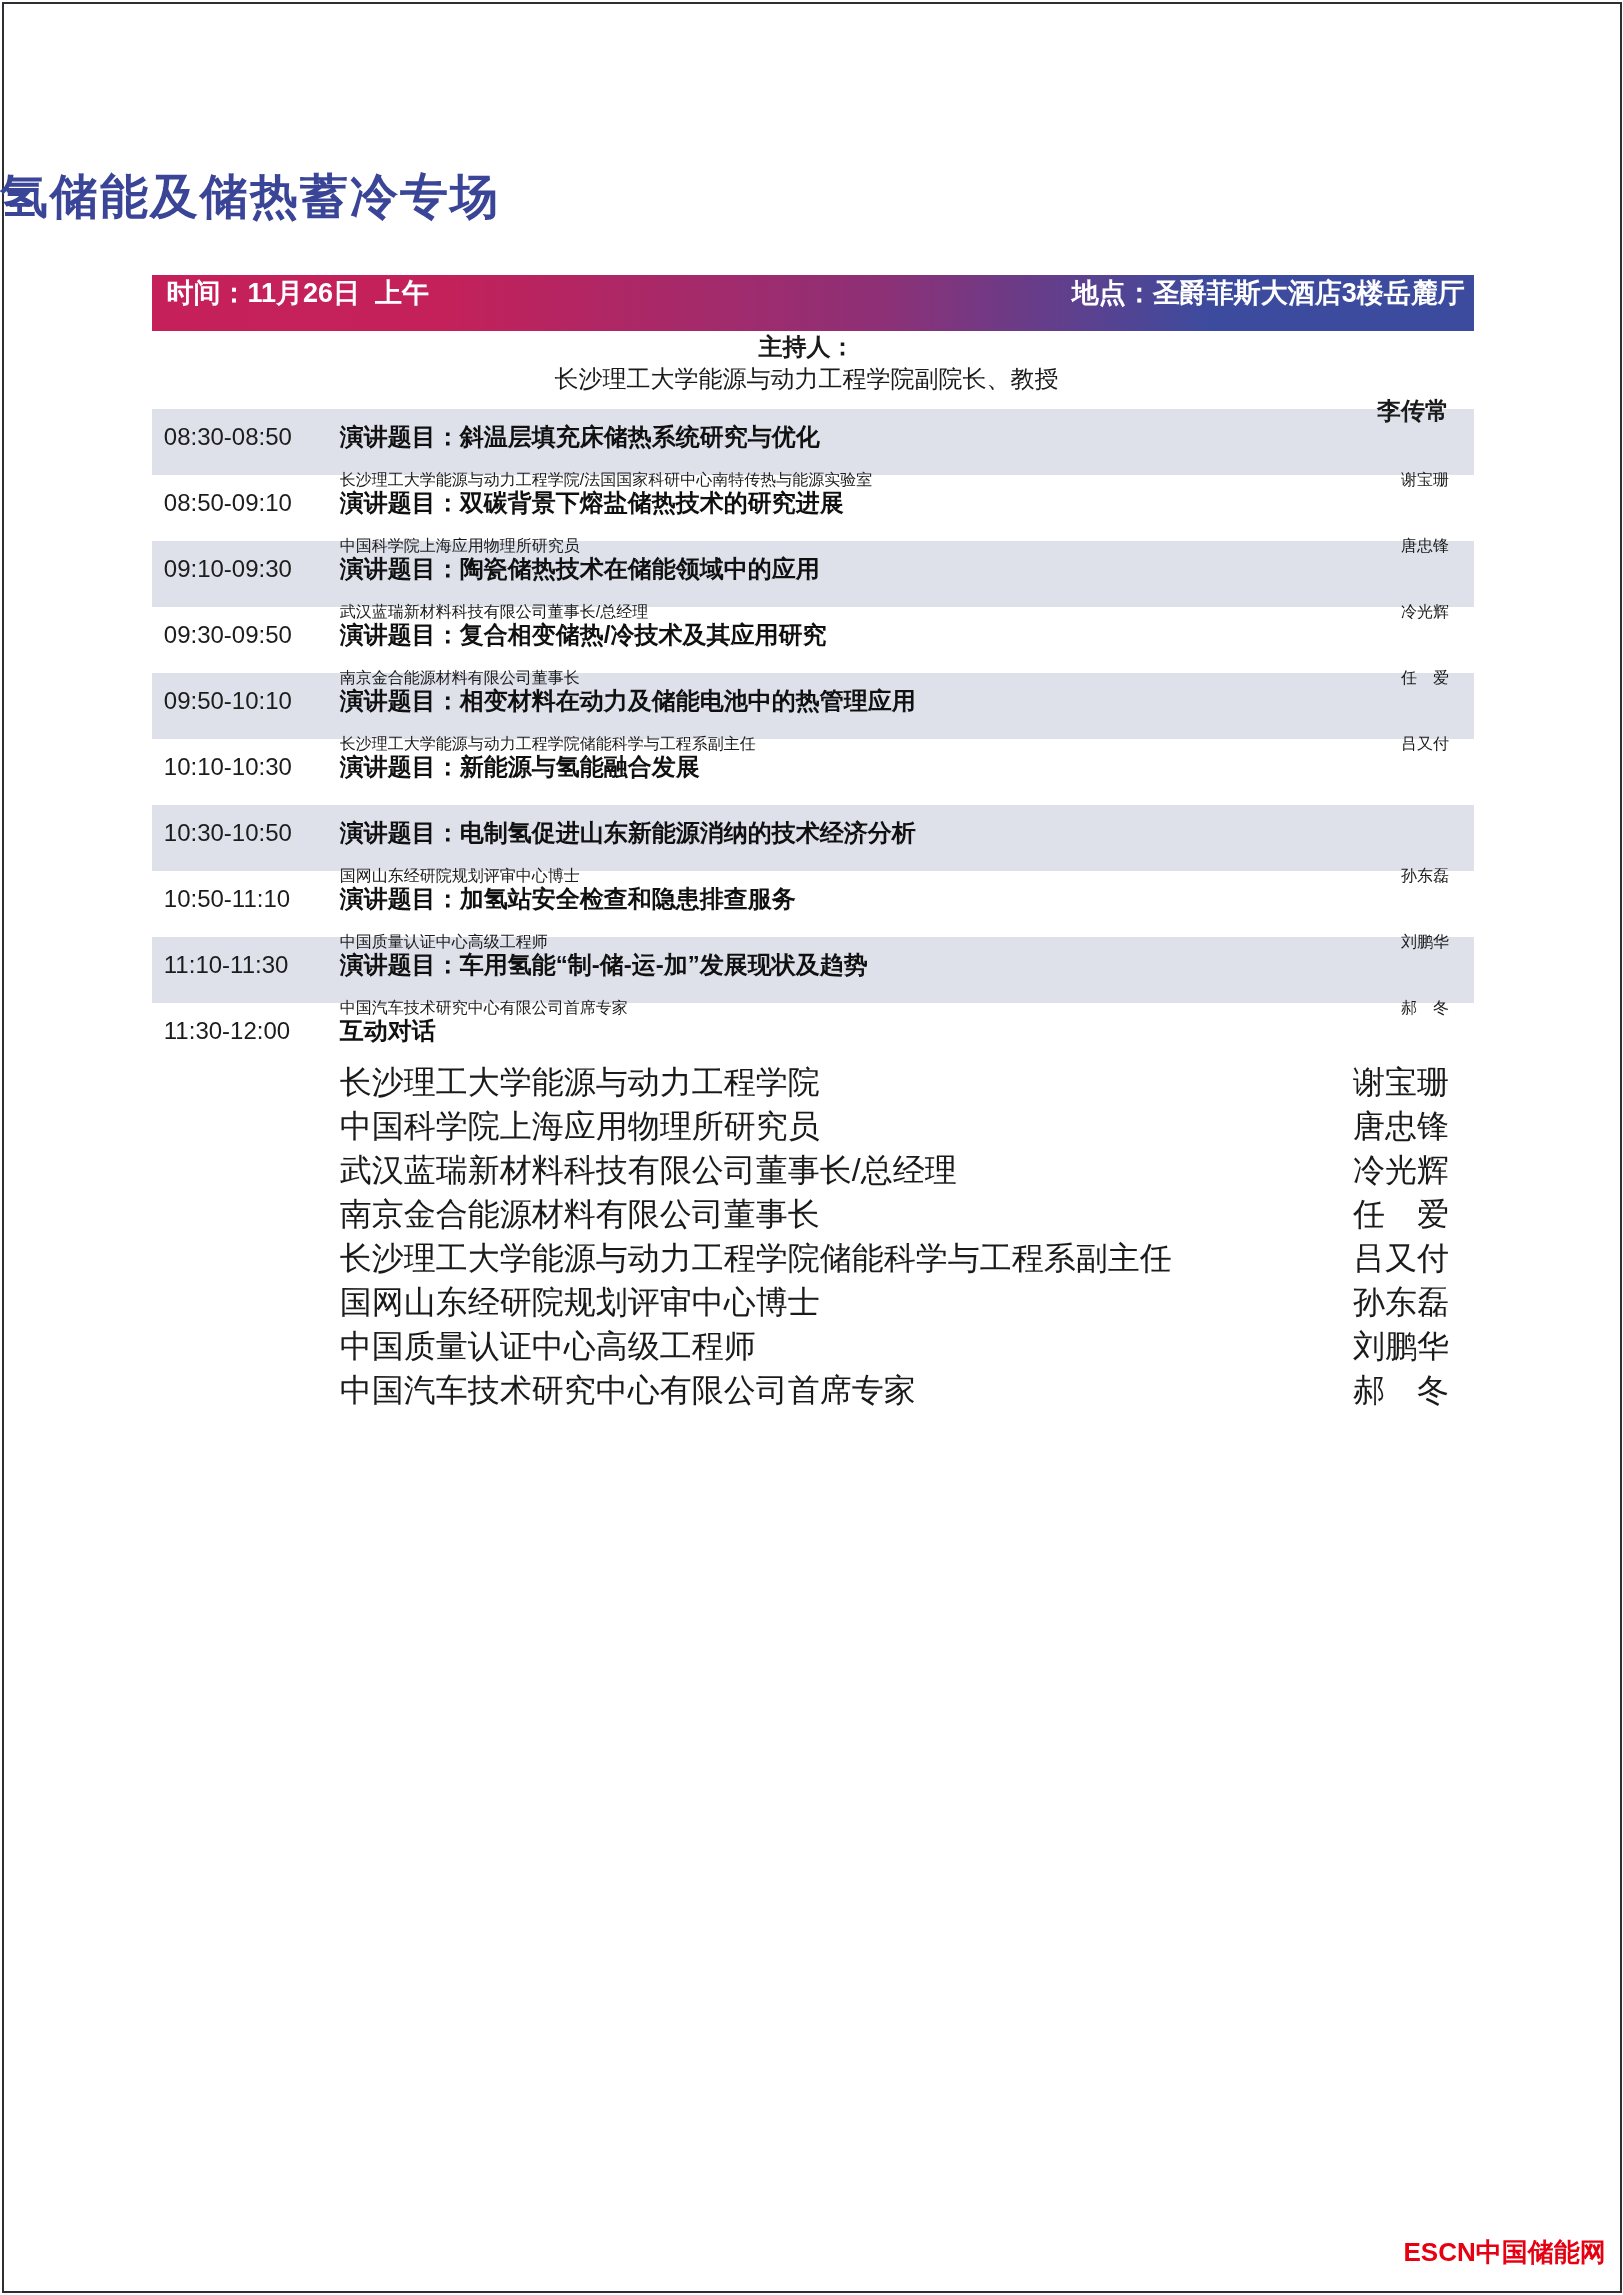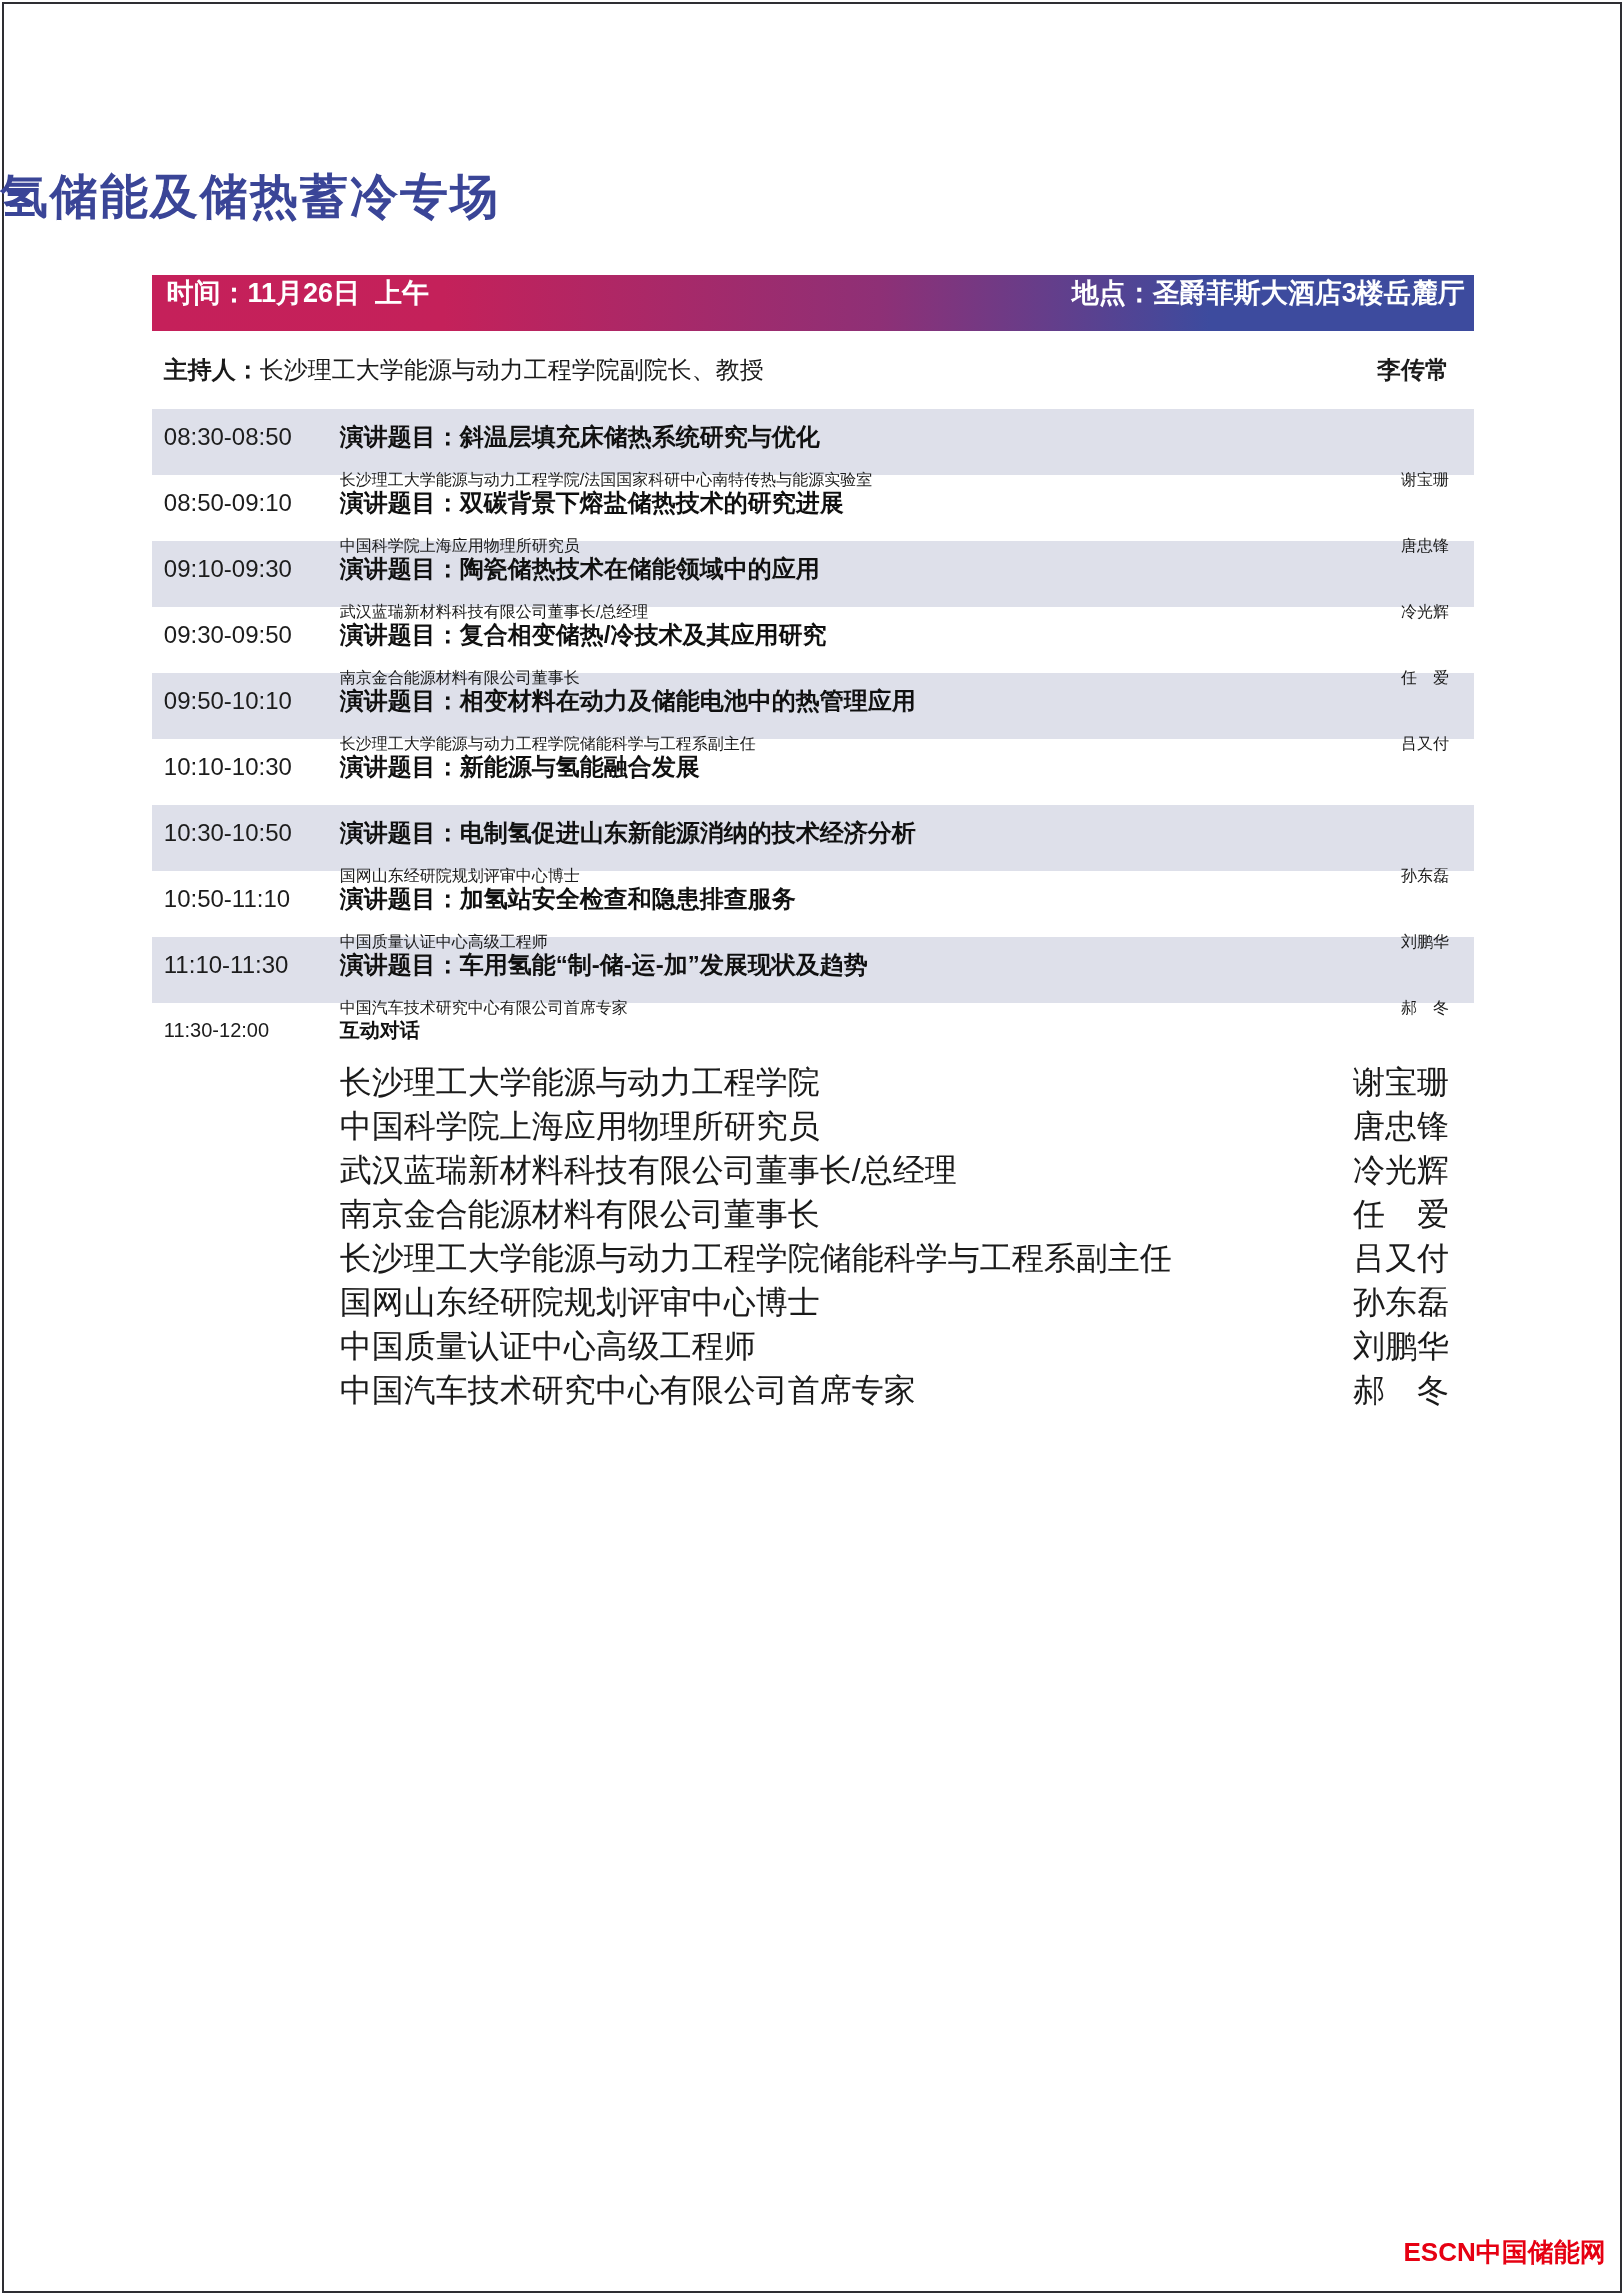--- a/index.html
+++ b/index.html
@@ -35,38 +35,39 @@
     white-space:pre;
   }
   .schedule {
     position:absolute; left:152px; top:331px; width:1322px;
   }
   .moderator-row {
     height:78px;
     display:flex; align-items:center;
     box-sizing:border-box; padding:0 25px 0 11.8px;
     font-size:24px;
+    flex-direction:column;
   }
   .moderator-row .mod-label { font-weight:bold; }
   .moderator-row .mod-name { margin-left:auto; font-weight:bold; white-space:pre; }
   .session-row {
     height:66px;
     box-sizing:border-box; padding:13px 25px 0 11.8px;
   }
   .session-row.shaded { background:#dee0ea; }
   .row-line1 { display:flex; font-size:24px; line-height:29px; }
   .row-line2 { display:flex; font-size:16px; line-height:29px; margin-top:14.4px; }
   .time-cell { flex:0 0 176px; color:#1c1c1c; }
   .topic-cell { font-weight:bold; color:#101010;text-align:right; }
   .aff-indent { margin-left:176px; }
   .speaker { margin-left:auto; font-weight:normal; white-space:pre; padding-left:19.6px; flex:0 0 auto; }
   .dialogue-block {
     box-sizing:border-box; padding:13px 25px 0 11.8px;
   }
-  .dialogue-line1 { display:flex; font-size:20px; line-height:29px; }
+  .dialogue-line1 { display:flex; font-size:24px; line-height:29px; }
   .dialogue-title { font-weight:bold; color:#101010; }
   .participants { margin-top:15.7px; }
   .participant-row {
     display:flex; align-items:flex-end;
     height:44px;
     font-size:32px;
     margin-left:176px;
   }
   .participant-row .speaker { padding-left:19.6px; }
   .footer-logo {

